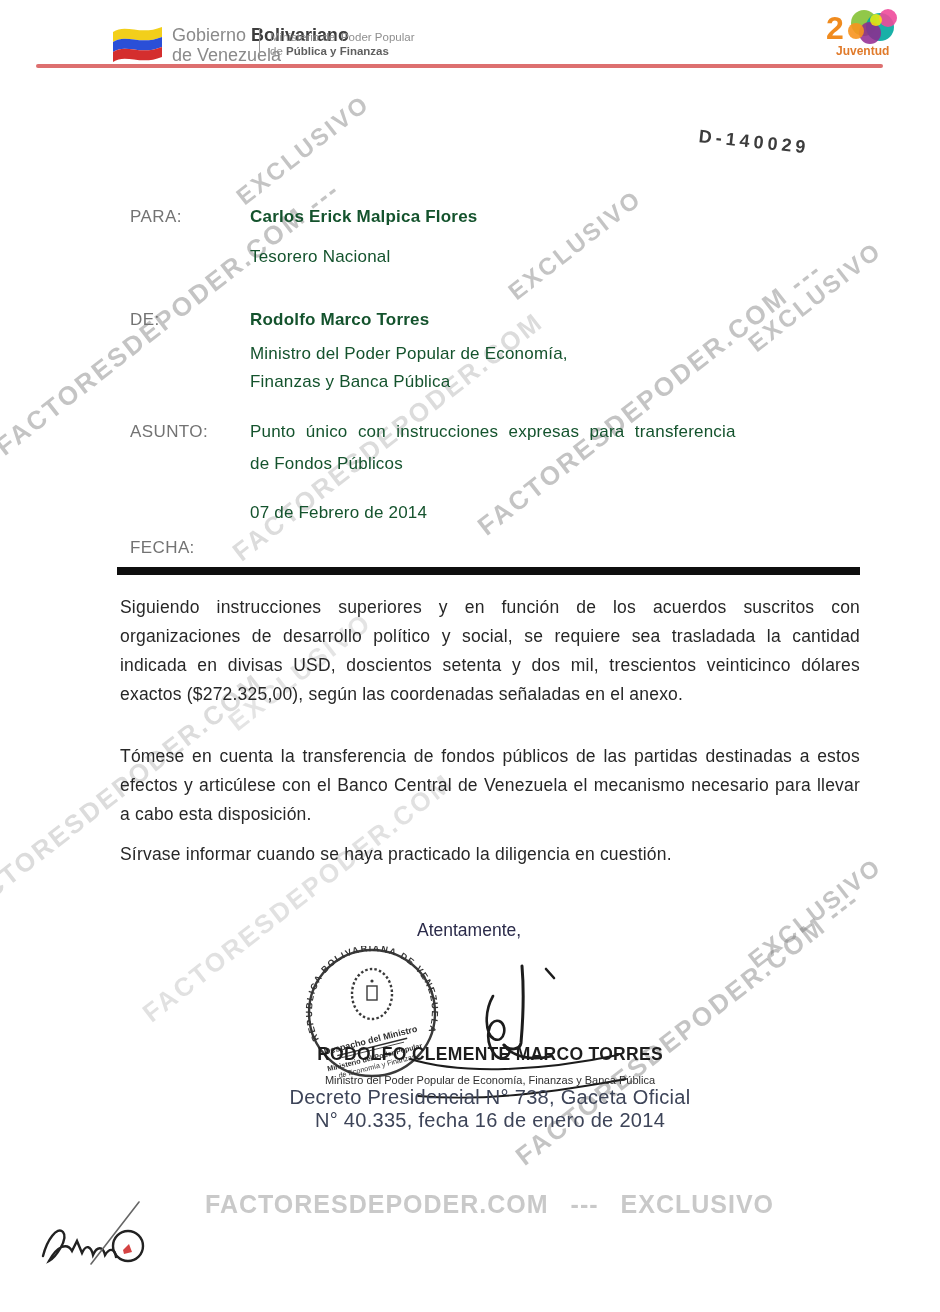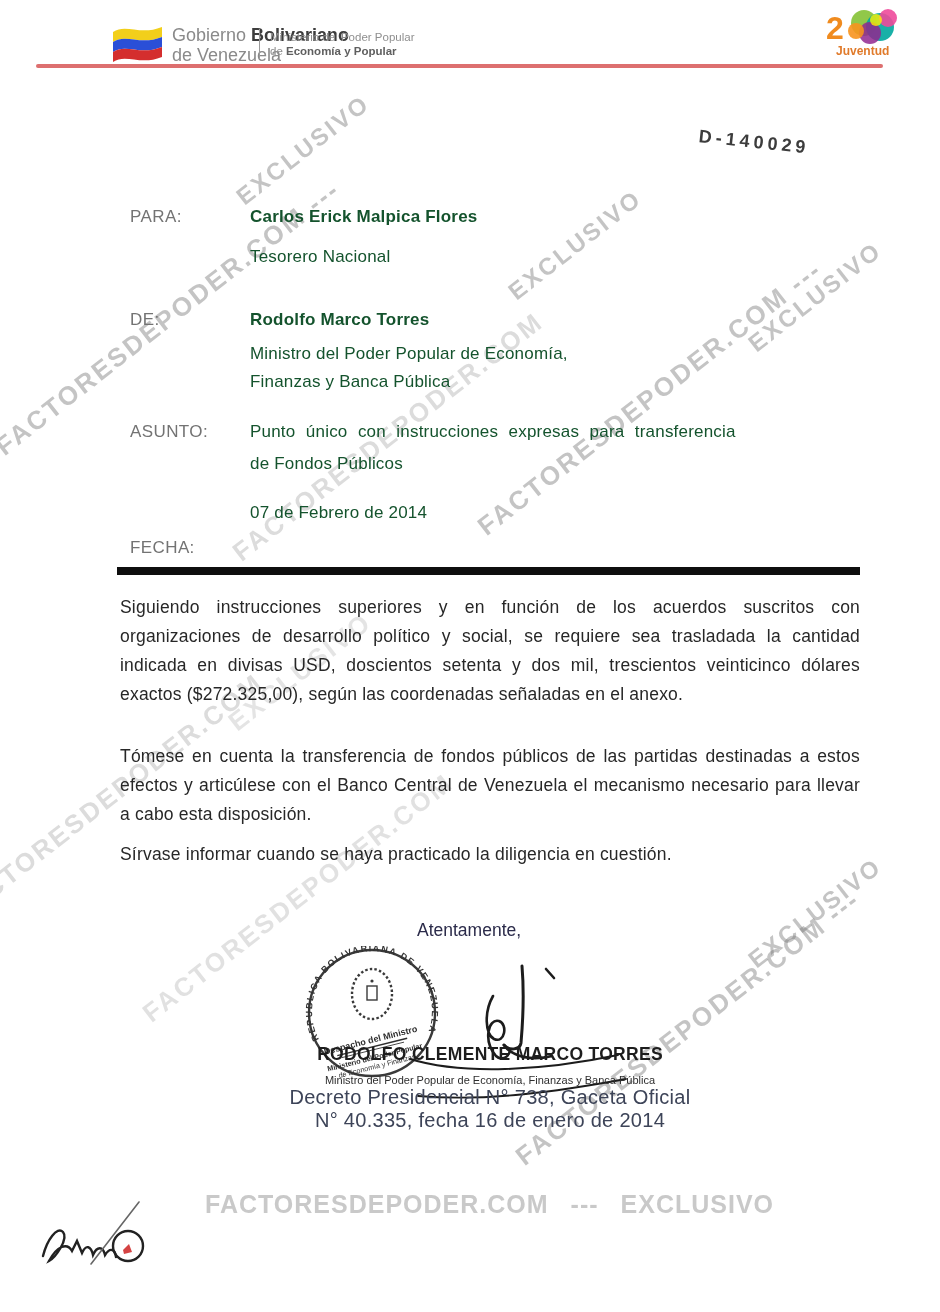--- a/index.html
+++ b/index.html
@@ -83,21 +83,21 @@
   <div class="gov-text">
     <div>
       <span>Gobierno </span><b>Bolivariano</b>
     </div>
     <div>de Venezuela</div>
   </div>
   <div class="hdr-divider"></div>
   <div class="ministry">
     <div>Ministerio del Poder Popular</div>
     <div>
-      <span>de </span><b>Economía y Popular</b>
+      <span>de </span><b>Pública y Finanzas</b>
     </div>
   </div>
   <div class="red-line"></div>
 
   <div class="logo-right">
     <svg width="92" height="56" viewBox="0 0 92 56">
       <circle cx="46" cy="18" r="13" fill="#8bc53f" opacity=".95"></circle>
       <circle cx="62" cy="22" r="14" fill="#00a79d" opacity=".9"></circle>
       <circle cx="52" cy="28" r="11" fill="#92278f" opacity=".85"></circle>
       <circle cx="70" cy="13" r="9" fill="#ee4a9b" opacity=".9"></circle>

